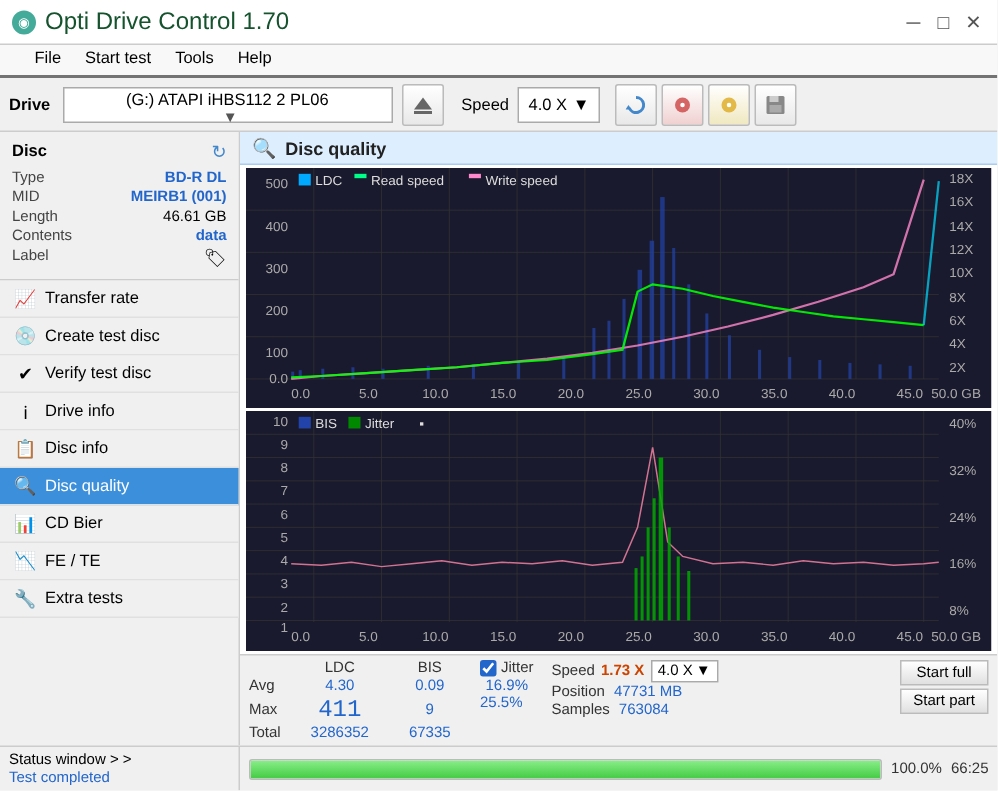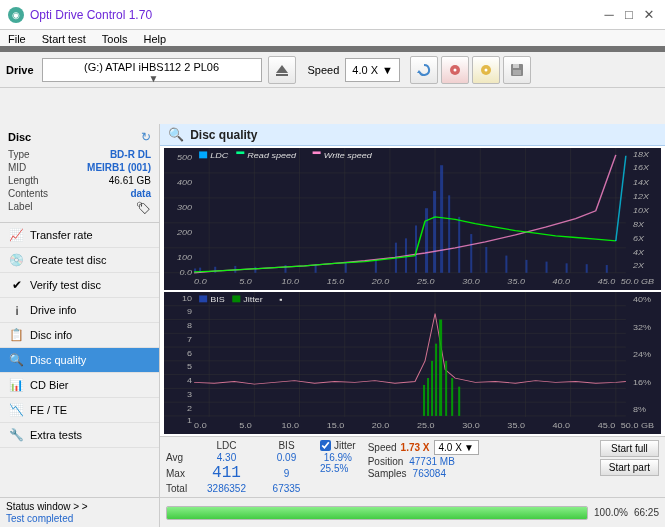--- a/index.html
+++ b/index.html
@@ -10,30 +10,30 @@
       background: #ffffff;
       display: flex;
       align-items: center;
       justify-content: space-between;
       padding: 4px 8px;
       border-bottom: 1px solid #ccc;
       height: 30px;
     }
     .title-bar-left { display: flex; align-items: center; gap: 6px; }
     .title-bar-icon { width: 16px; height: 16px; background: #4a9; border-radius: 50%; display: flex; align-items: center; justify-content: center; color: white; font-size: 9px; }
-    .title-bar-text { font-size: 12px; color: #6d28d9; }
+    .title-bar-text { font-size: 16px; color: #14532d; }
     .title-bar-controls { display: flex; gap: 4px; }
     .title-btn { width: 16px; height: 16px; border: none; background: transparent; cursor: pointer; font-size: 13px; color: #555; display: flex; align-items: center; justify-content: center; }
     
     
     .menu-bar {
       background: #f8f8f8;
       display: flex;
-      padding: 2px 0;
-      border-bottom: 6px solid #737373;
+      padding: 2px 15px;
+      border-bottom: 2px solid #737373;
       height: 22px;
     }
     .menu-item { padding: 1px 8px; cursor: pointer; font-size: 11px; }
     
     
     .toolbar {
       background: #f0f0f0;
       display: flex;
       align-items: center;
       padding: 3px 6px;
@@ -197,21 +197,20 @@
       display: flex;
       flex-direction: column;
       background: #f0f0f0;
       overflow: hidden;
     }
     
     .content-wrapper {
       display: flex;
       flex: 1;
       overflow: hidden;
-      margin-top: 36px;
     }
     
     svg text { font-family: 'Segoe UI', sans-serif; }
   </style>
 </head>
 <body>
 
 <div class="app-window">
 
   <div class="title-bar">
@@ -359,21 +358,21 @@
 
     <div class="content-area">
 
       <div class="disc-quality-header">
         <span class="dq-icon">🔍</span>
         <span class="dq-title">Disc quality</span>
       </div>
 
       <div class="charts-area">
 
-        <div style="flex:1; position:relative; margin-bottom:2px;font-style:italic;">
+        <div style="flex:1; position:relative; margin-bottom:2px;">
           <svg width="100%" height="100%" viewBox="0 0 495 165" preserveAspectRatio="none" style="position:absolute;top:0;left:0;">
 
             <rect width="495" height="165" fill="#1a1a2e"></rect>
 
             <line x1="45" y1="0" x2="45" y2="145" stroke="#333" stroke-width="0.5"></line>
             <line x1="90" y1="0" x2="90" y2="145" stroke="#333" stroke-width="0.5"></line>
             <line x1="135" y1="0" x2="135" y2="145" stroke="#333" stroke-width="0.5"></line>
             <line x1="180" y1="0" x2="180" y2="145" stroke="#333" stroke-width="0.5"></line>
             <line x1="225" y1="0" x2="225" y2="145" stroke="#333" stroke-width="0.5"></line>
             <line x1="270" y1="0" x2="270" y2="145" stroke="#333" stroke-width="0.5"></line>

